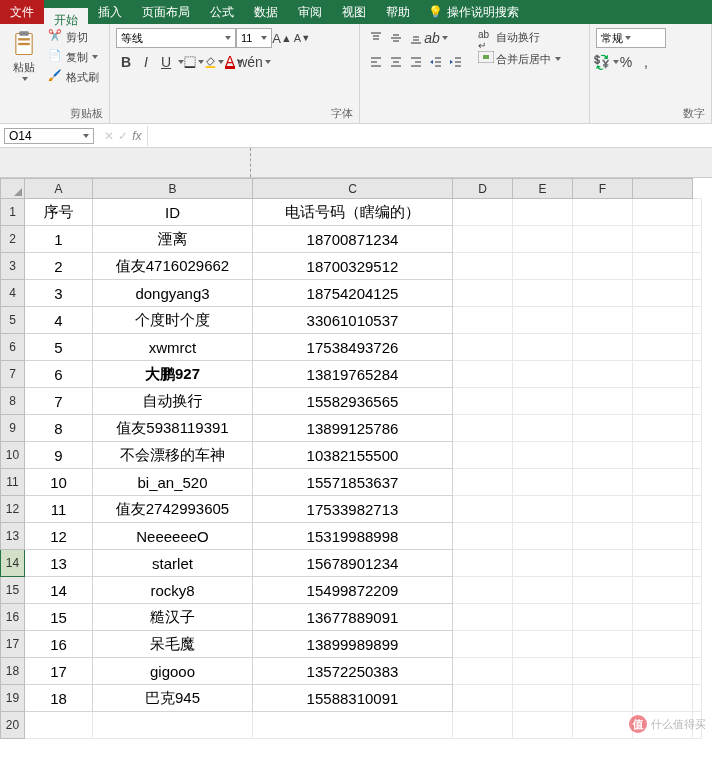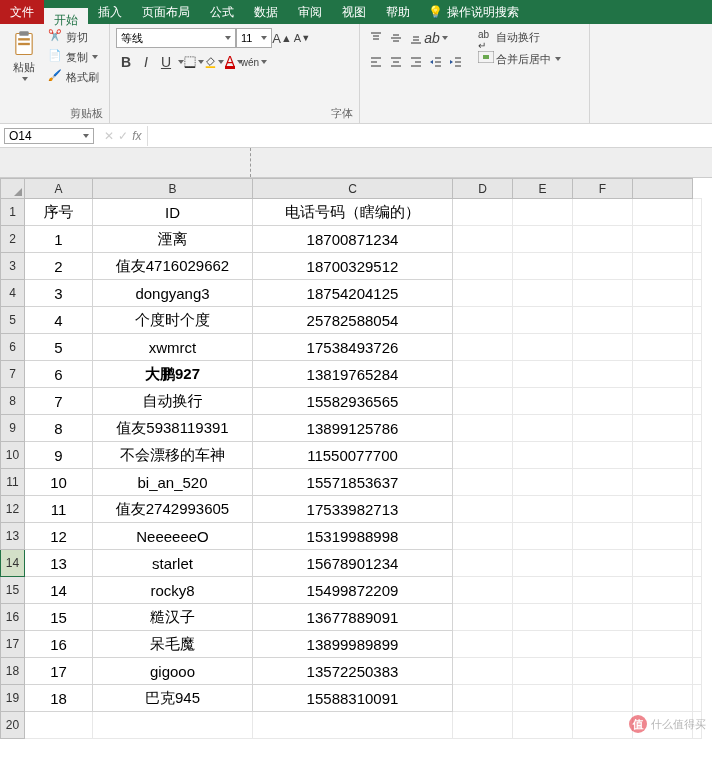--- a/index.html
+++ b/index.html
@@ -131,21 +131,21 @@
         </span>
         <span class="sq dd">
           <svg width="14" height="14" viewBox="0 0 14 14">
               <path d="M3 7 L8 2 L12 6 L7 11 Z" fill="none" stroke="#333"></path>
               <rect x="2" y="12" width="11" height="2" fill="#ffc000"></rect>
             </svg>
         </span>
         <span class="sq dd">
           <span style="color:#c00;border-bottom:3px solid #c00;line-height:10px">A</span>
         </span>
-        <span class="sq dd" style="font-size:10px">
+        <span class="sq dd" style="font-size:14px">
             <span>wén</span>
           </span>
       </div>
     </div>
     <div class="group-label">字体</div>
   </div>
 
   <div class="group" style="width:230px">
     <div class="group-body">
       <div class="col" style="gap:4px">
@@ -224,20 +224,33 @@
                 <rect x="0" y="0" width="16" height="12" fill="none" stroke="#888"></rect>
                 <rect x="5" y="4" width="6" height="4" fill="#6aa84f"></rect>
               </svg>
           </span>
           <span>合并后居中</span>
         </div>
       </div>
     </div>
   </div>
 
+  <div class="group" style="flex:1">
+    <div class="group-body col" style="gap:4px">
+      <div class="style-combo dd">
+          <span>常规</span>
+        </div>
+      <div class="row">
+        <span class="sq dd">💱</span>
+        <span class="sq">%</span>
+        <span class="sq">,</span>
+      </div>
+    </div>
+    <div class="group-label">数字</div>
+  </div>
 </div>
 
 <div class="fbar-area">
   <div class="namebox dd">
       <span>O14</span>
     </div>
   <div class="fbar-btns">
     <span style="color:#ccc">✕</span>
     <span style="color:#ccc">✓</span>
     <span style="font-style:italic">fx</span>
@@ -312,21 +325,21 @@
           <td class="empty"></td>
           <td class="empty"></td>
           <td class="empty"></td>
           <td class="empty"></td>
           <td class="empty"></td>
         </tr>
         <tr>
           <th class="rowhdr">5</th>
           <td>4</td>
           <td class="">个度时个度</td>
-          <td>25782588054</td>
+          <td>33061010537</td>
           <td class="empty"></td>
           <td class="empty"></td>
           <td class="empty"></td>
           <td class="empty"></td>
           <td class="empty"></td>
         </tr>
         <tr>
           <th class="rowhdr">6</th>
           <td>5</td>
           <td class="">xwmrct</td>
@@ -367,21 +380,21 @@
           <td class="empty"></td>
           <td class="empty"></td>
           <td class="empty"></td>
           <td class="empty"></td>
           <td class="empty"></td>
         </tr>
         <tr>
           <th class="rowhdr">10</th>
           <td>9</td>
           <td class="">不会漂移的车神</td>
-          <td>11550077700</td>
+          <td>10382155500</td>
           <td class="empty"></td>
           <td class="empty"></td>
           <td class="empty"></td>
           <td class="empty"></td>
           <td class="empty"></td>
         </tr>
         <tr>
           <th class="rowhdr">11</th>
           <td>10</td>
           <td class="">bi_an_520</td>

